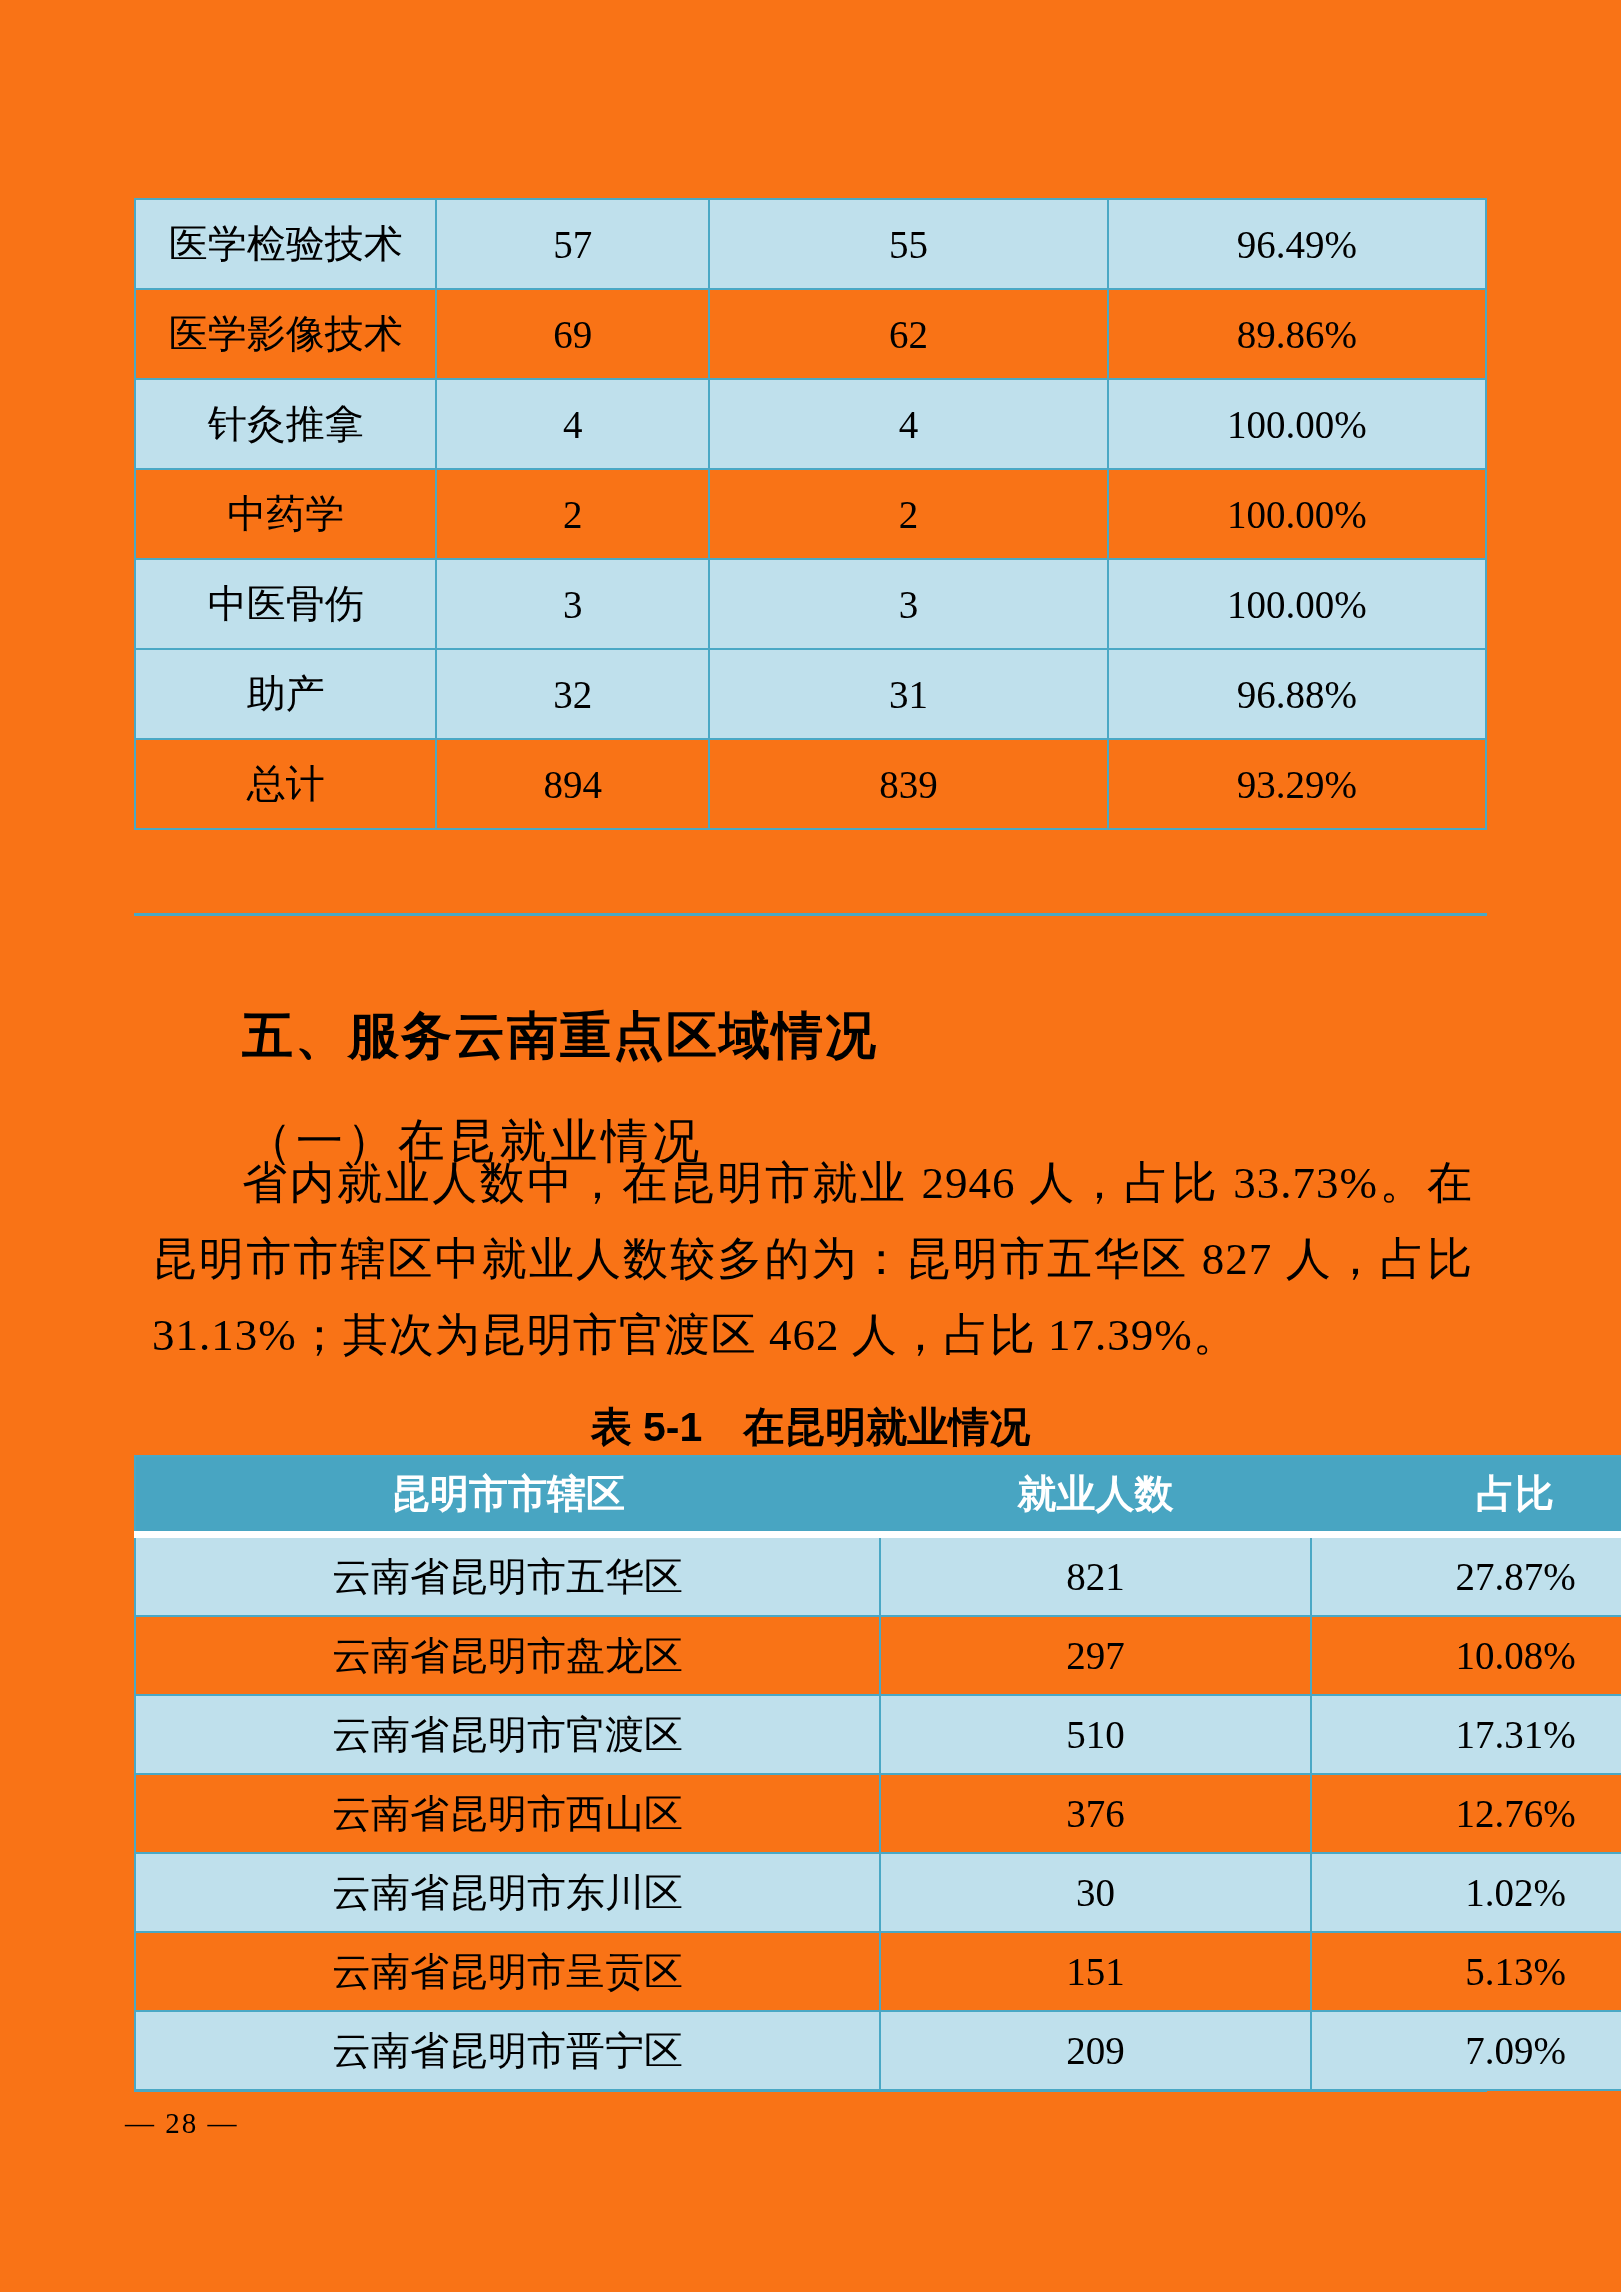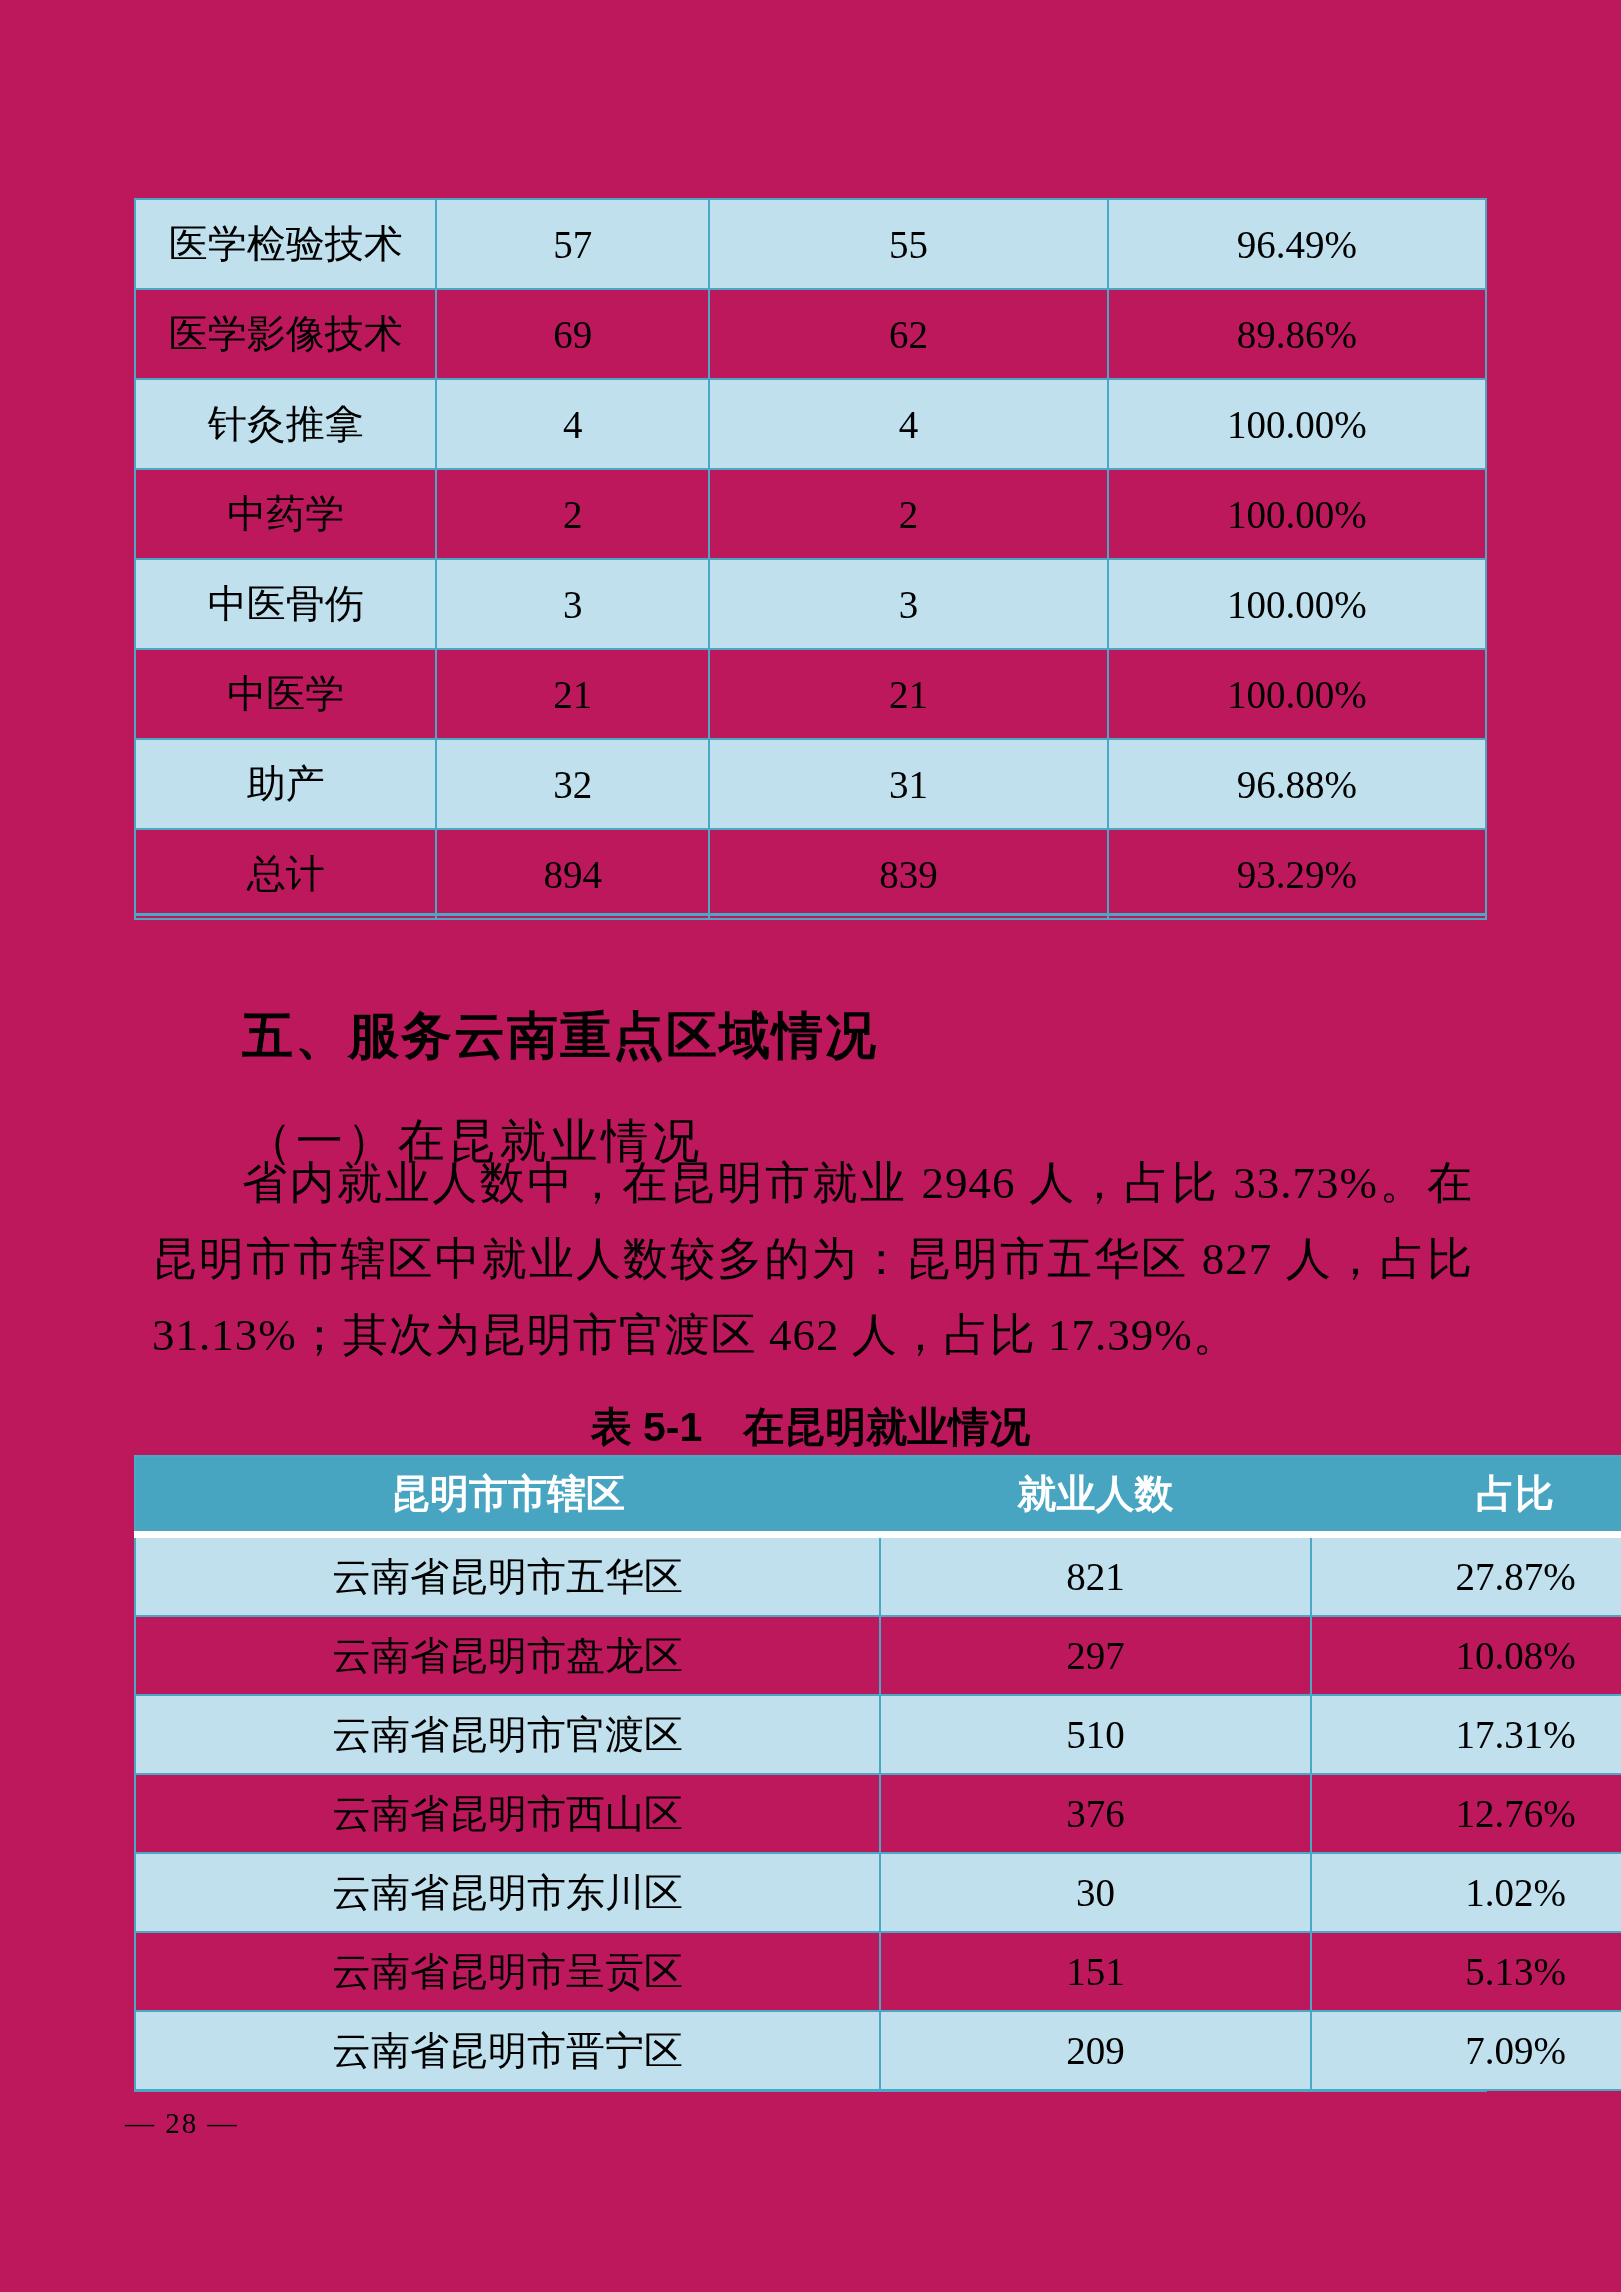--- a/index.html
+++ b/index.html
@@ -1,20 +1,20 @@
 <!DOCTYPE html>
 <html><head>
 <meta charset="utf-8">
 <style>
   html,body { margin:0; padding:0; background:#e8e8e8; }
   .page {
     position:relative;
     width:1621px; height:2293px;
     margin:0 auto;
-    background:#be185d;
+    background:#f97316;
     font-family:"Liberation Serif", serif;
     color:#000;
     overflow:hidden;
   }
 
   table { border-collapse:collapse; table-layout:fixed; }
 
   
   .tbl-a {
     position:absolute; left:134px; top:198px; width:1353px;
@@ -123,26 +123,20 @@
         <td>2</td>
         <td>2</td>
         <td>100.00%</td>
       </tr>
       <tr class="row-blue">
         <td>中医骨伤</td>
         <td>3</td>
         <td>3</td>
         <td>100.00%</td>
       </tr>
-      <tr>
-        <td>中医学</td>
-        <td>21</td>
-        <td>21</td>
-        <td>100.00%</td>
-      </tr>
       <tr class="row-blue">
         <td>助产</td>
         <td>32</td>
         <td>31</td>
         <td>96.88%</td>
       </tr>
       <tr>
         <td>总计</td>
         <td>894</td>
         <td>839</td>

